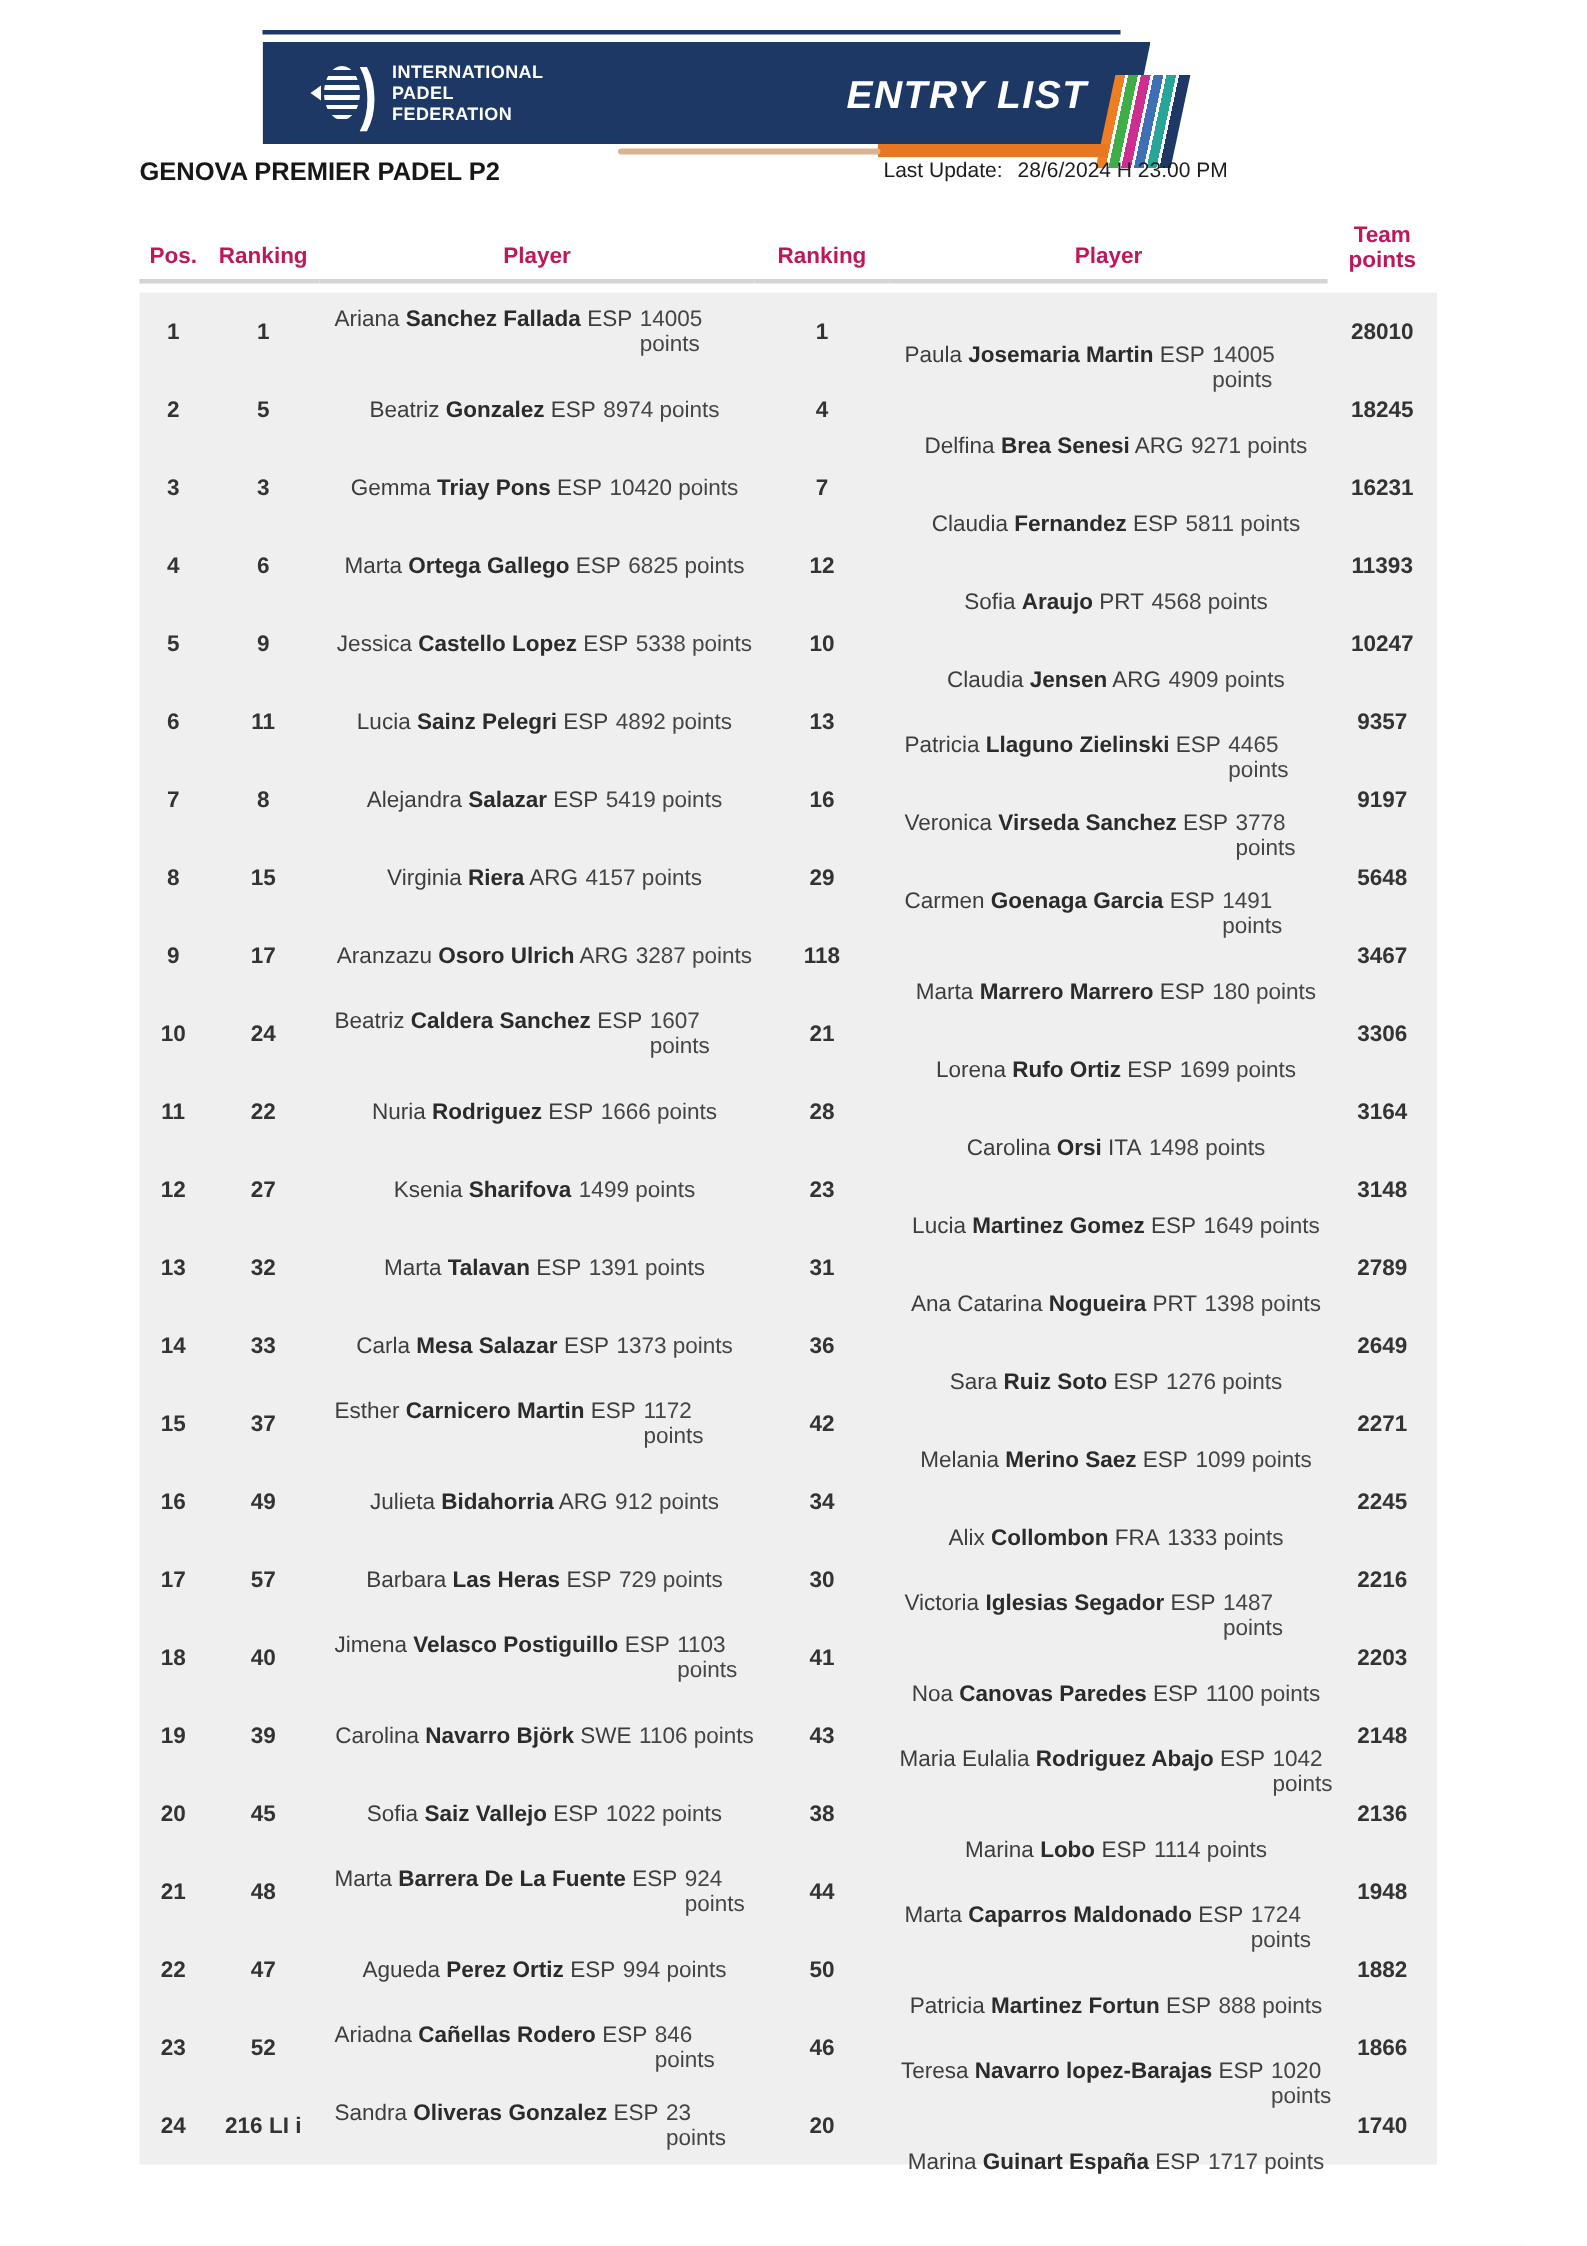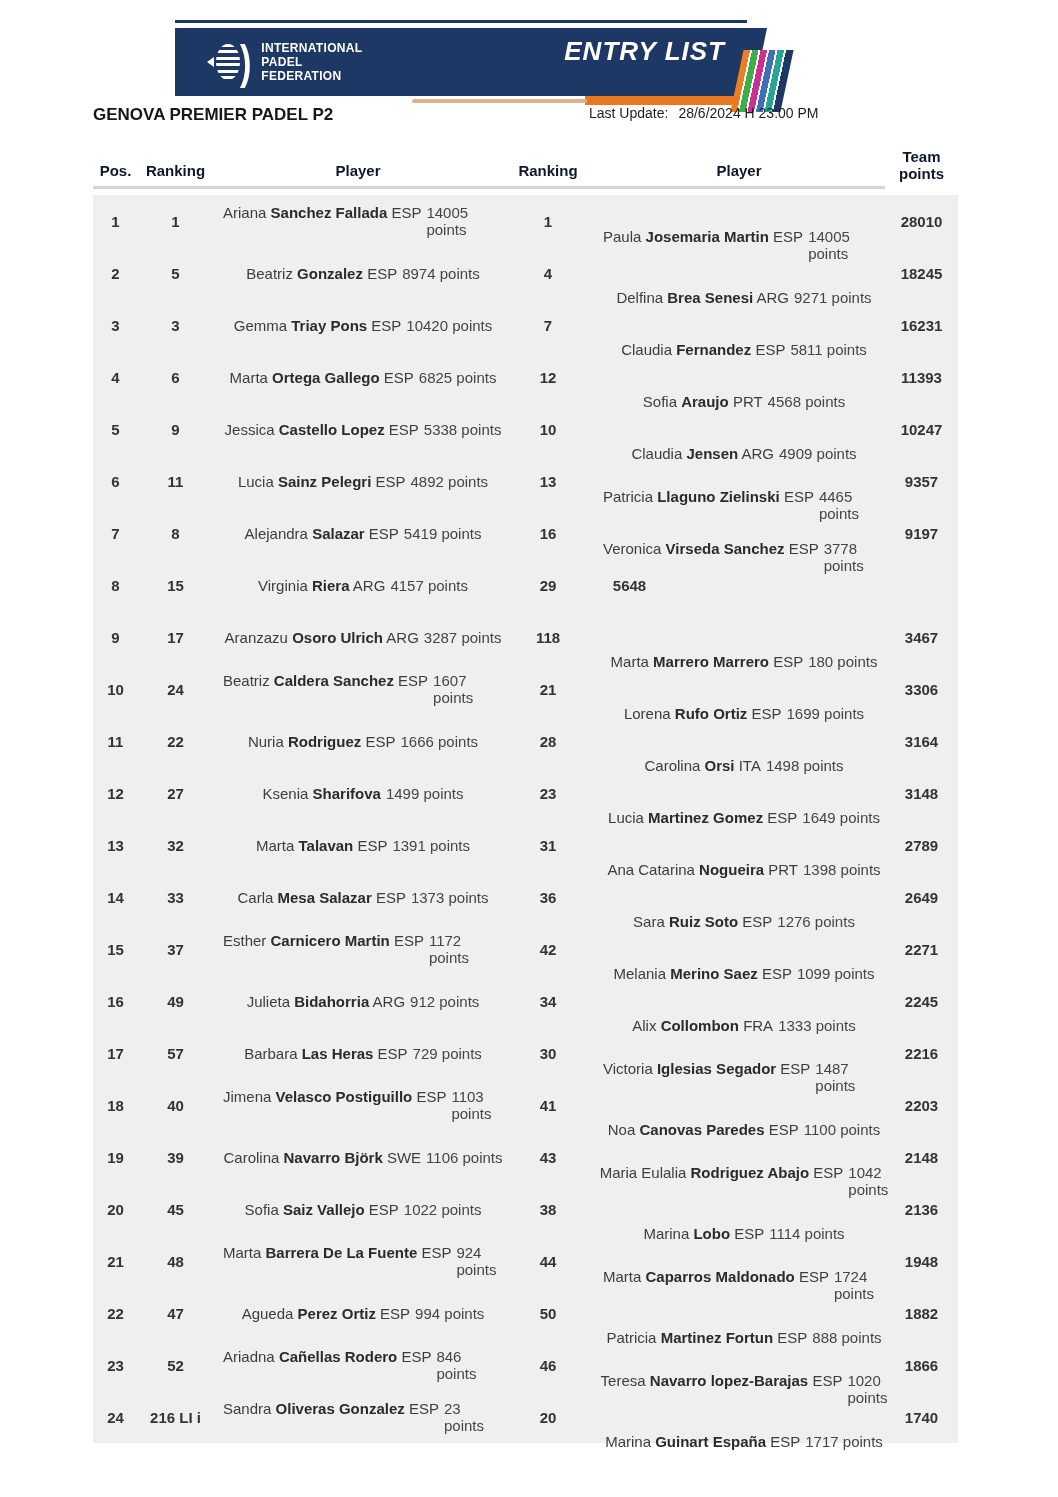--- a/index.html
+++ b/index.html
@@ -19,21 +19,21 @@
   .ipf-icon { display: flex; align-items: center; }
   .ipf-tri { width: 0; height: 0; border-top: 5px solid transparent; border-bottom: 5px solid transparent; border-right: 7px solid #ffffff; }
   .ipf-ball {
     width: 24px; height: 36px; margin-left: 2px;
     border-radius: 50%;
     background: repeating-linear-gradient(180deg, #ffffff 0 3px, rgba(255,255,255,0) 3px 6.5px);
   }
   .ipf-paren { color: #ffffff; font-size: 46px; font-weight: bold; line-height: 36px; margin-left: -2px; transform: scaleX(0.75); }
   .ipf-text { color: #ffffff; font-weight: bold; font-size: 12px; line-height: 1.18; letter-spacing: 0.3px; }
   .banner-title {
-    position: absolute; right: 42px; top: 8px;
+    position: absolute; right: 42px; top: 20px;
     color: #ffffff; font-weight: bold; font-style: italic;
     font-size: 26px; letter-spacing: 1px;
   }
   .stripes {
     position: absolute; left: 737px; top: 50px; width: 50px; height: 62px;
     transform: skewX(-12deg);
     background: linear-gradient(90deg,
       #ef7d22 0 13%, #ffffff 13% 17%,
       #3fae49 17% 30%, #ffffff 30% 34%,
       #cc2f8f 34% 47%, #ffffff 47% 51%,
@@ -45,21 +45,21 @@
     clip-path: polygon(0 0, 100% 0, calc(100% - 2px) 100%, 0 100%); }
   .tan-line { position: absolute; left: 412px; top: 99px; width: 175px; height: 4px; background: #d9b48e; border-radius: 2px; }
 
   
   .event-title { position: absolute; left: 93px; top: 105px; font-size: 17px; font-weight: bold; color: #171717; }
   .last-update { position: absolute; left: 589px; top: 105px; font-size: 14px; color: #1d1d1d; }
   .last-update .lbl { margin-right: 10px; }
 
   
   .entry-table { position: absolute; left: 93px; top: 148px; width: 865px; font-size: 15px; }
-  .thead { display: flex; align-items: stretch; color: #0f172a; font-weight: bold; }
+  .thead { display: flex; align-items: stretch; color: #be185d; font-weight: bold; }
   .hcell { display: flex; align-items: flex-end; justify-content: center; text-align: center;
            padding-bottom: 7px; line-height: 17px; }
   .hcell.underlined { border-bottom: 3px solid #d4d4d4; }
   .col-pos   { width: 45px; }
   .col-rank  { width: 75px; }
   .col-pl1   { width: 290px; }
   .col-rank2 { width: 90px; }
   .col-pl2   { width: 292px; }
   .col-team  { width: 73px; text-align: center; }
 
@@ -224,20 +224,24 @@
   </div>
 
   <div class="trow">
     <div class="cell-num cell-pos">8</div>
     <div class="cell-num cell-rank">15</div>
     <div class="cell-player">
       <div class="pname"><span class="given">Virginia</span> <span class="surname">Riera</span> <span class="country">ARG</span></div>
       <div class="ppoints">4157 points</div>
     </div>
     <div class="cell-num cell-rank2">29</div>
+    <div class="cell-player cell-player2">
+      <div class="pname"><span class="given">Carmen</span> <span class="surname">Goenaga Garcia</span> <span class="country">ESP</span></div>
+      <div class="ppoints">1491 points</div>
+    </div>
     <div class="cell-num cell-team">5648</div>
   </div>
 
   <div class="trow">
     <div class="cell-num cell-pos">9</div>
     <div class="cell-num cell-rank">17</div>
     <div class="cell-player">
       <div class="pname"><span class="given">Aranzazu</span> <span class="surname">Osoro Ulrich</span> <span class="country">ARG</span></div>
       <div class="ppoints">3287 points</div>
     </div>

